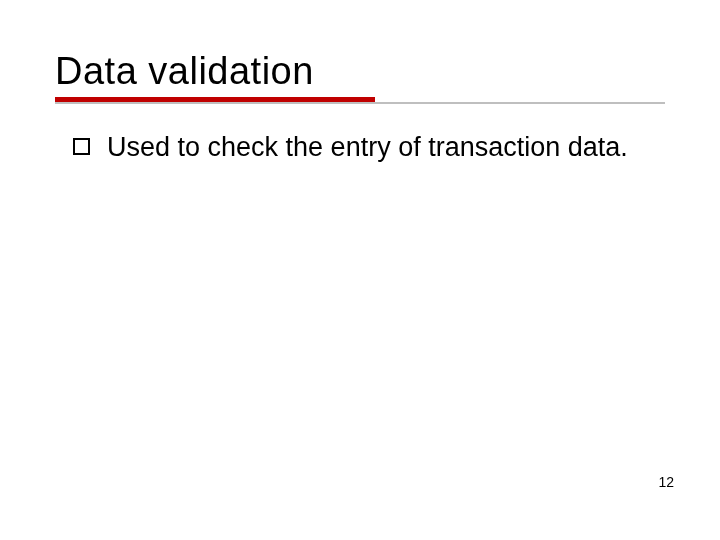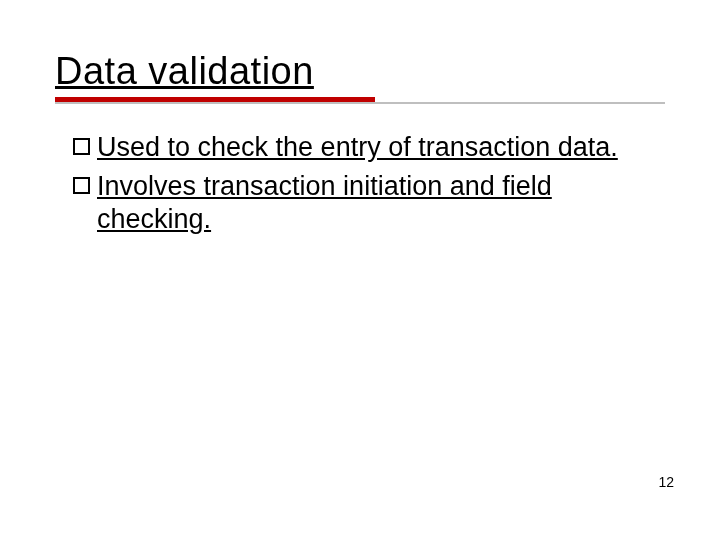--- a/index.html
+++ b/index.html
@@ -11,21 +11,20 @@
     font-family: Verdana, Geneva, sans-serif;
     position: relative;
     overflow: hidden;
   }
   .slide {
     width: 720px;
     height: 516px;
     position: relative;
     box-sizing: border-box;
     padding: 50px 55px 0 55px;
-    text-decoration: underline;
   }
   .title {
     font-size: 38px;
     color: #000;
     margin: 0 0 4px 0;
     font-weight: normal;
     letter-spacing: 0.5px;
   }
   .underline-wrap {
     position: relative;
@@ -52,21 +51,21 @@
     list-style: none;
     padding: 0 0 0 18px;
     margin: 0;
   }
   .bullets li {
     font-size: 27px;
     color: #000;
     line-height: 1.22;
     margin-bottom: 6px;
     position: relative;
-    padding-left: 24px;
+    padding-left: 34px;
   }
   .bullet-box {
     position: absolute;
     left: 0;
     top: 7px;
     width: 17px;
     height: 17px;
     border: 2px solid #000;
     box-sizing: border-box;
     background: #fff;
@@ -86,19 +85,15 @@
   <h1 class="title">Data validation</h1>
   <div class="underline-wrap">
     <div class="underline-red"></div>
     <div class="underline-gray"></div>
   </div>
   <ul class="bullets">
     <li>
       <span class="bullet-box"></span>
       <span>Used to check the entry of transaction data.</span>
     </li>
-    <li>
-      <span class="bullet-box"></span>
-      <span>Involves transaction initiation and field checking.</span>
-    </li>
   </ul>
   <div class="pagenum">12</div>
 </div>
 
 </body></html>

